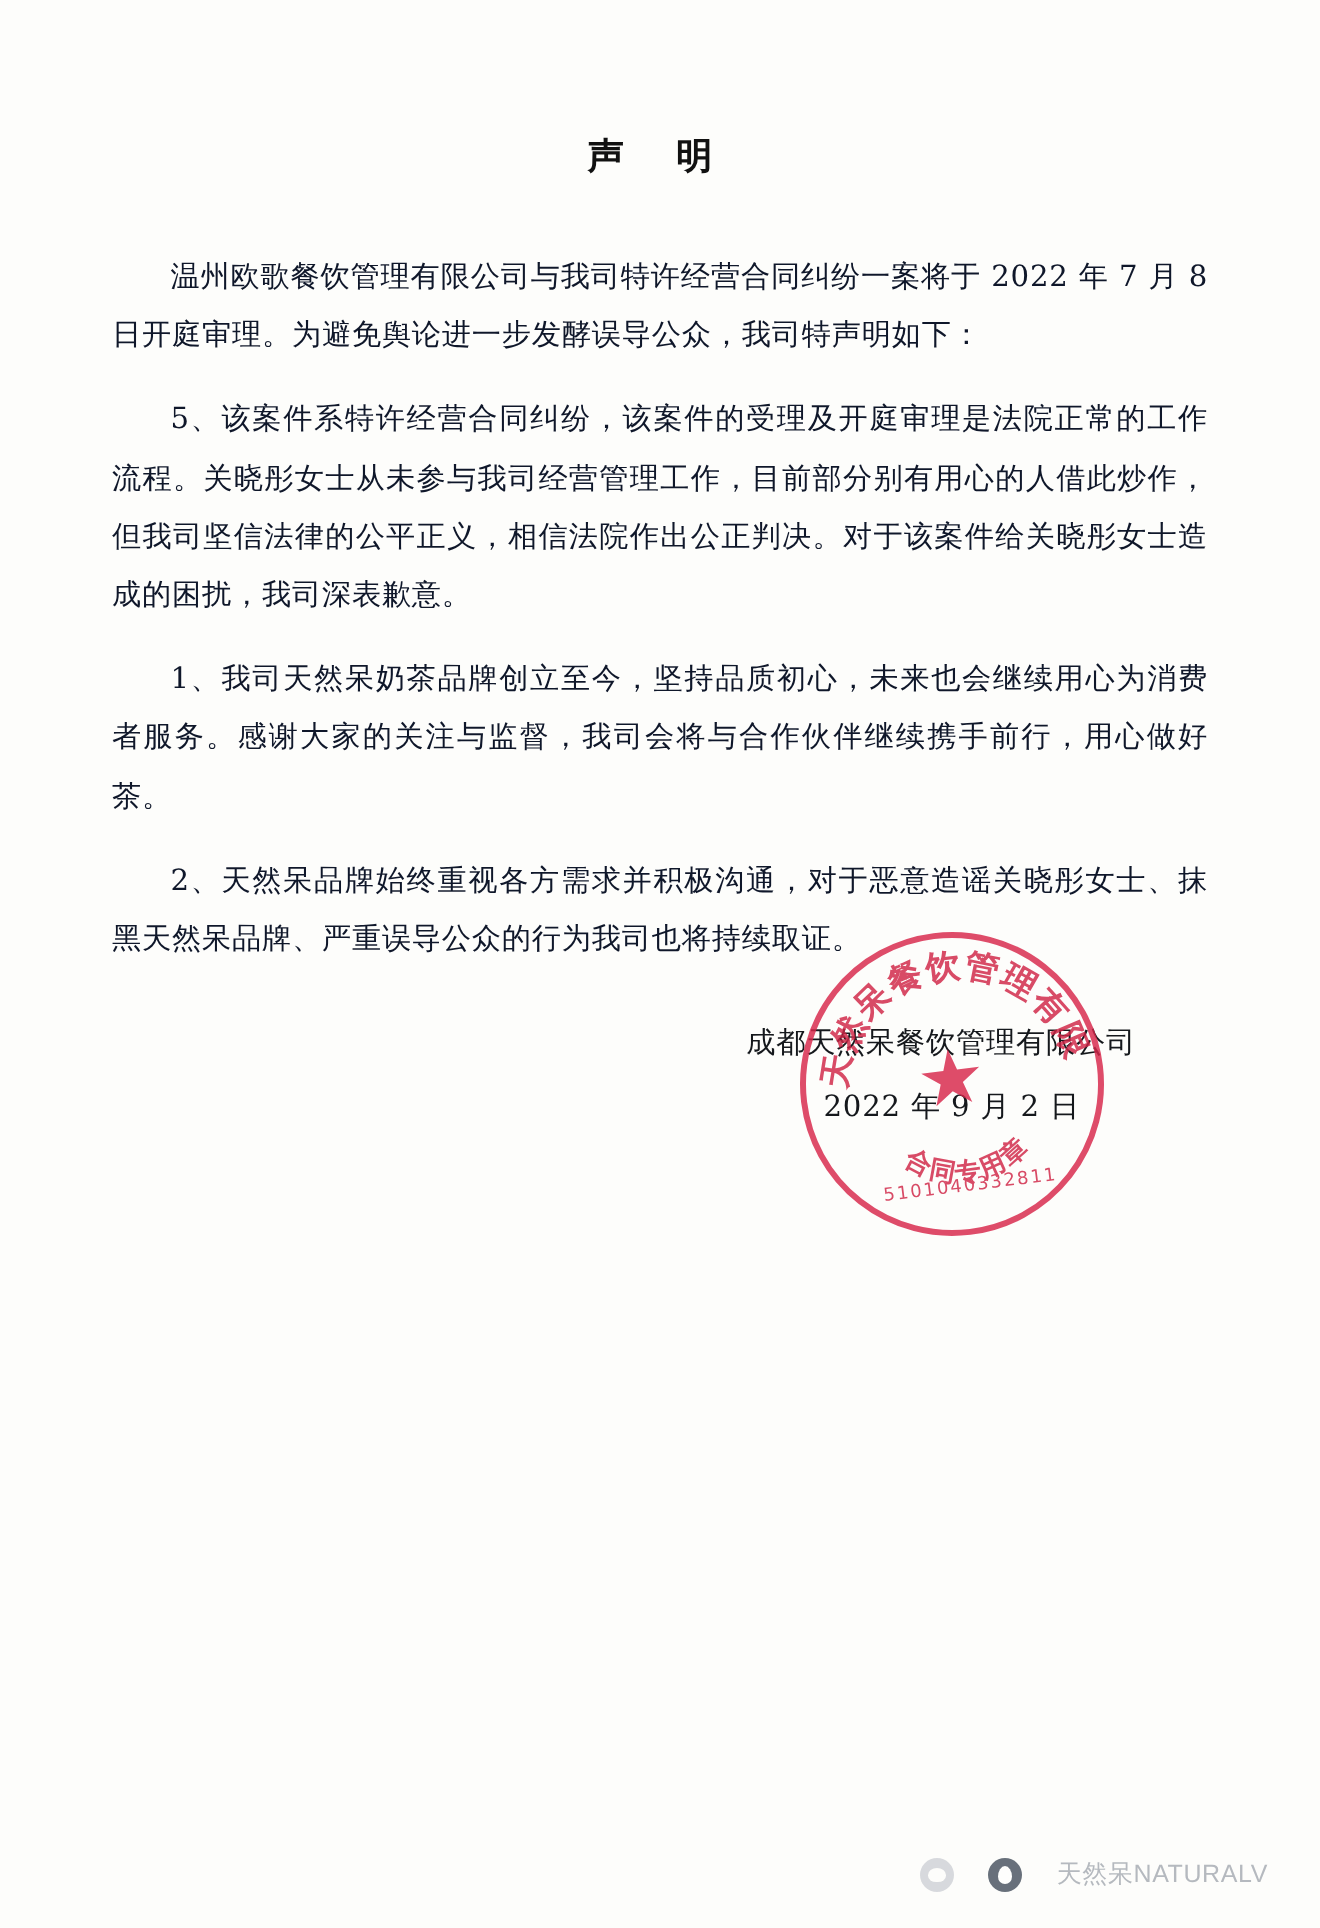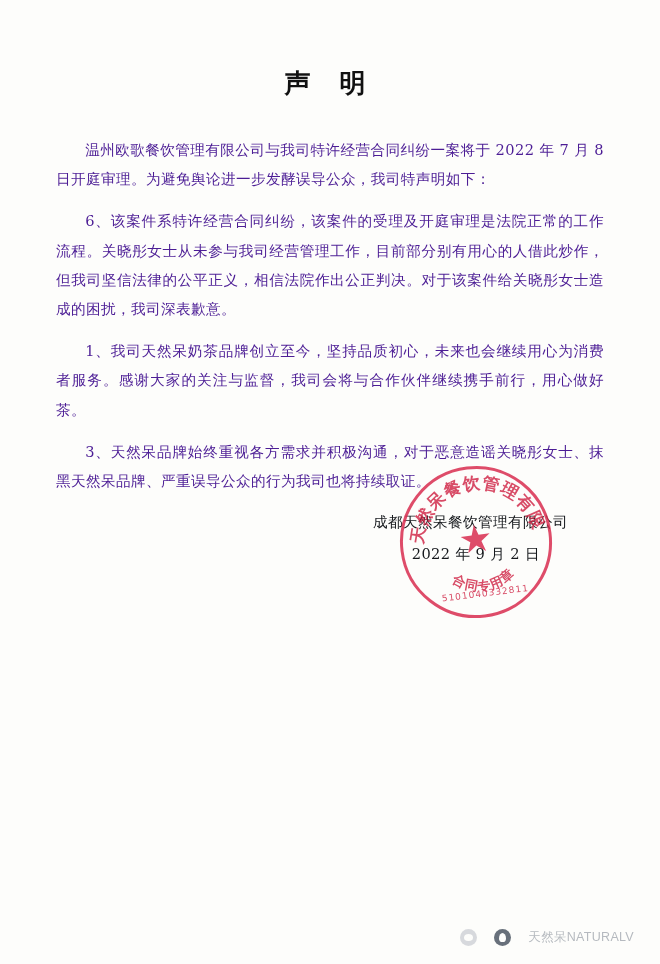--- a/index.html
+++ b/index.html
@@ -17,39 +17,39 @@
   }
   .page {
     position: absolute;
     left: 0; top: 0;
     width: 660px;
     height: 964px;
     background: #fdfdfb;
   }
   .doc-title {
     text-align: center;
-    font-size: 26px;
+    font-size: 18px;
     font-weight: bold;
     letter-spacing: 10px;
     margin: 66px 0 0 0;
     padding: 0;
     color: #111;
     font-family: "DejaVu Serif", "Liberation Serif", serif;
   }
   .body-area {
     margin: 34px 56px 0 56px;
   }
   .para {
     font-size: 14.6px;
     line-height: 2.0;
     text-align: justify;
     text-justify: inter-ideograph;
     text-indent: 2em;
     margin: 0 0 13px 0;
-    color: #4c1d95;
+    color: #0f172a;
     letter-spacing: 0.4px;
   }
   .sign-block {
     position: absolute;
     right: 72px;
     top: 506px;
     width: 300px;
     text-align: right;
     font-size: 14.6px;
     line-height: 2.2;
@@ -168,23 +168,23 @@
 </style>
 </head>
 <body>
 
 <div class="page">
 
   <h1 class="doc-title">声 明</h1>
 
   <div class="body-area">
     <p class="para">温州欧歌餐饮管理有限公司与我司特许经营合同纠纷一案将于 2022 年 7 月 8 日开庭审理。为避免舆论进一步发酵误导公众，我司特声明如下：</p>
-    <p class="para">6、该案件系特许经营合同纠纷，该案件的受理及开庭审理是法院正常的工作流程。关晓彤女士从未参与我司经营管理工作，目前部分别有用心的人借此炒作，但我司坚信法律的公平正义，相信法院作出公正判决。对于该案件给关晓彤女士造成的困扰，我司深表歉意。</p>
+    <p class="para">5、该案件系特许经营合同纠纷，该案件的受理及开庭审理是法院正常的工作流程。关晓彤女士从未参与我司经营管理工作，目前部分别有用心的人借此炒作，但我司坚信法律的公平正义，相信法院作出公正判决。对于该案件给关晓彤女士造成的困扰，我司深表歉意。</p>
     <p class="para">1、我司天然呆奶茶品牌创立至今，坚持品质初心，未来也会继续用心为消费者服务。感谢大家的关注与监督，我司会将与合作伙伴继续携手前行，用心做好茶。</p>
-    <p class="para">3、天然呆品牌始终重视各方需求并积极沟通，对于恶意造谣关晓彤女士、抹黑天然呆品牌、严重误导公众的行为我司也将持续取证。</p>
+    <p class="para">2、天然呆品牌始终重视各方需求并积极沟通，对于恶意造谣关晓彤女士、抹黑天然呆品牌、严重误导公众的行为我司也将持续取证。</p>
   </div>
 
   <div class="sign-block">
     <span class="sign-line">成都天然呆餐饮管理有限公司</span>
     <span class="sign-date">2022 年 9 月 2 日</span>
   </div>
 
   <div class="seal">
     <div class="seal-inner">
       <svg class="seal-arc" viewBox="0 0 152 152">

